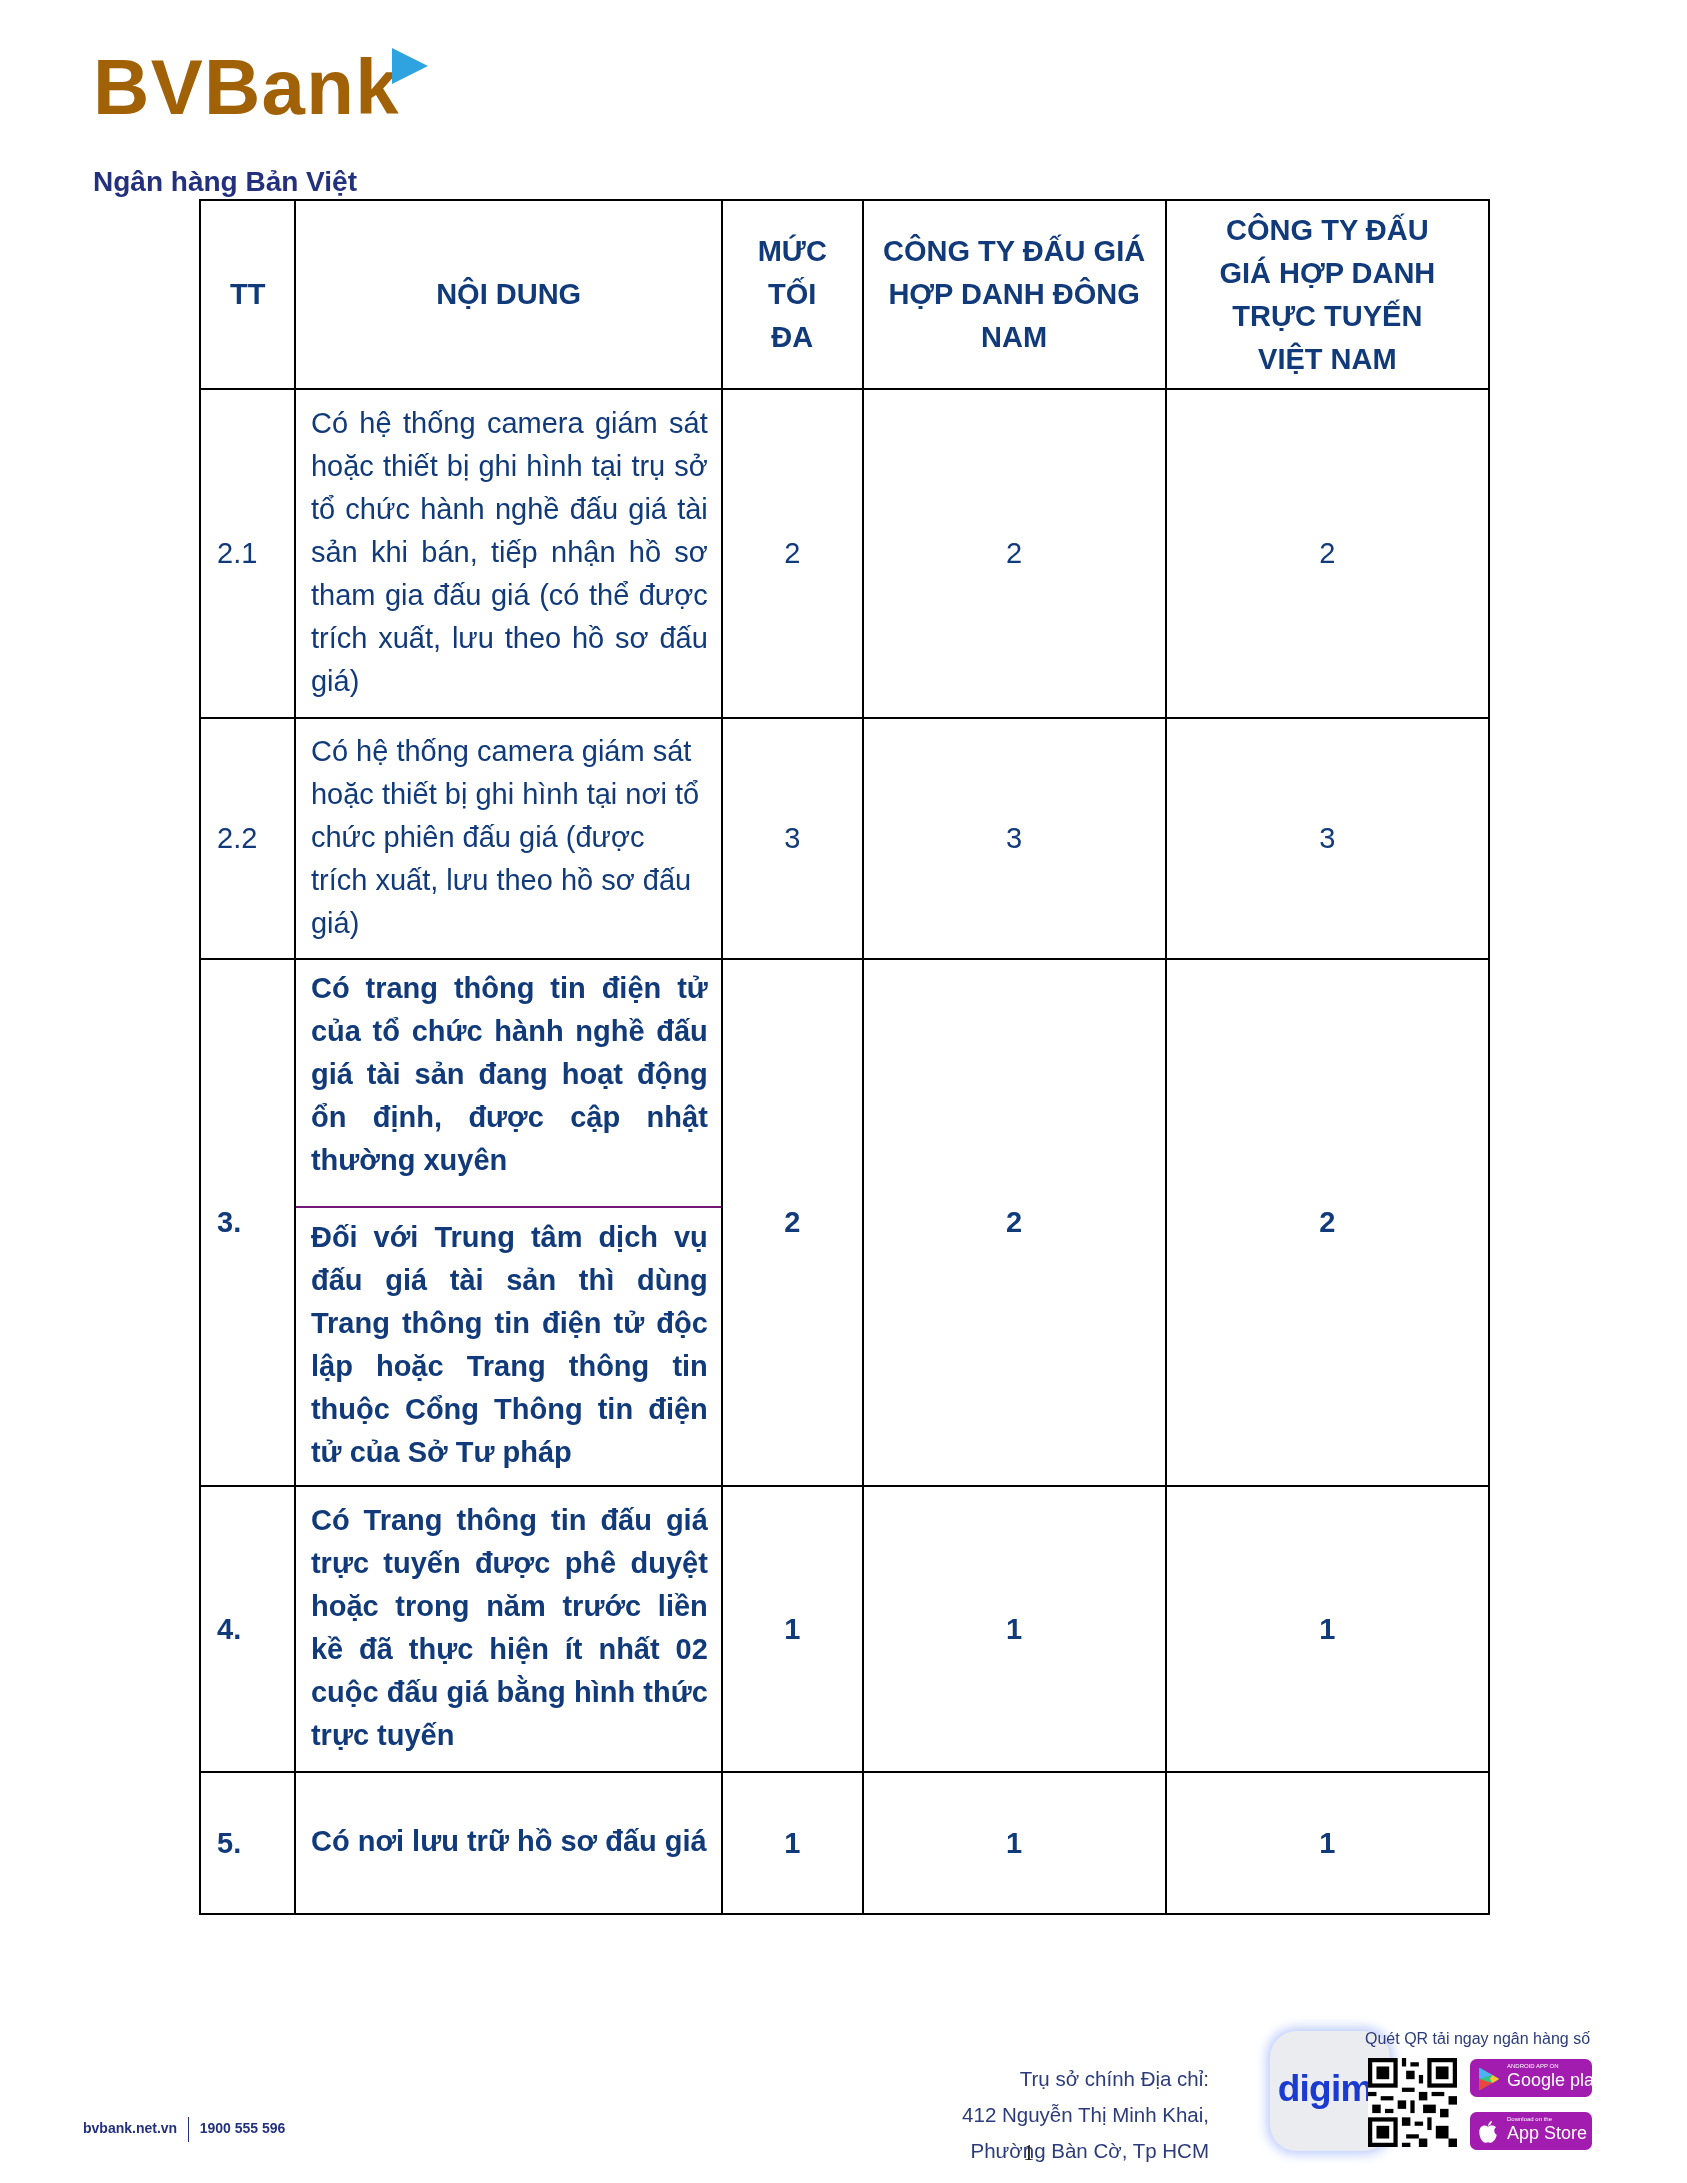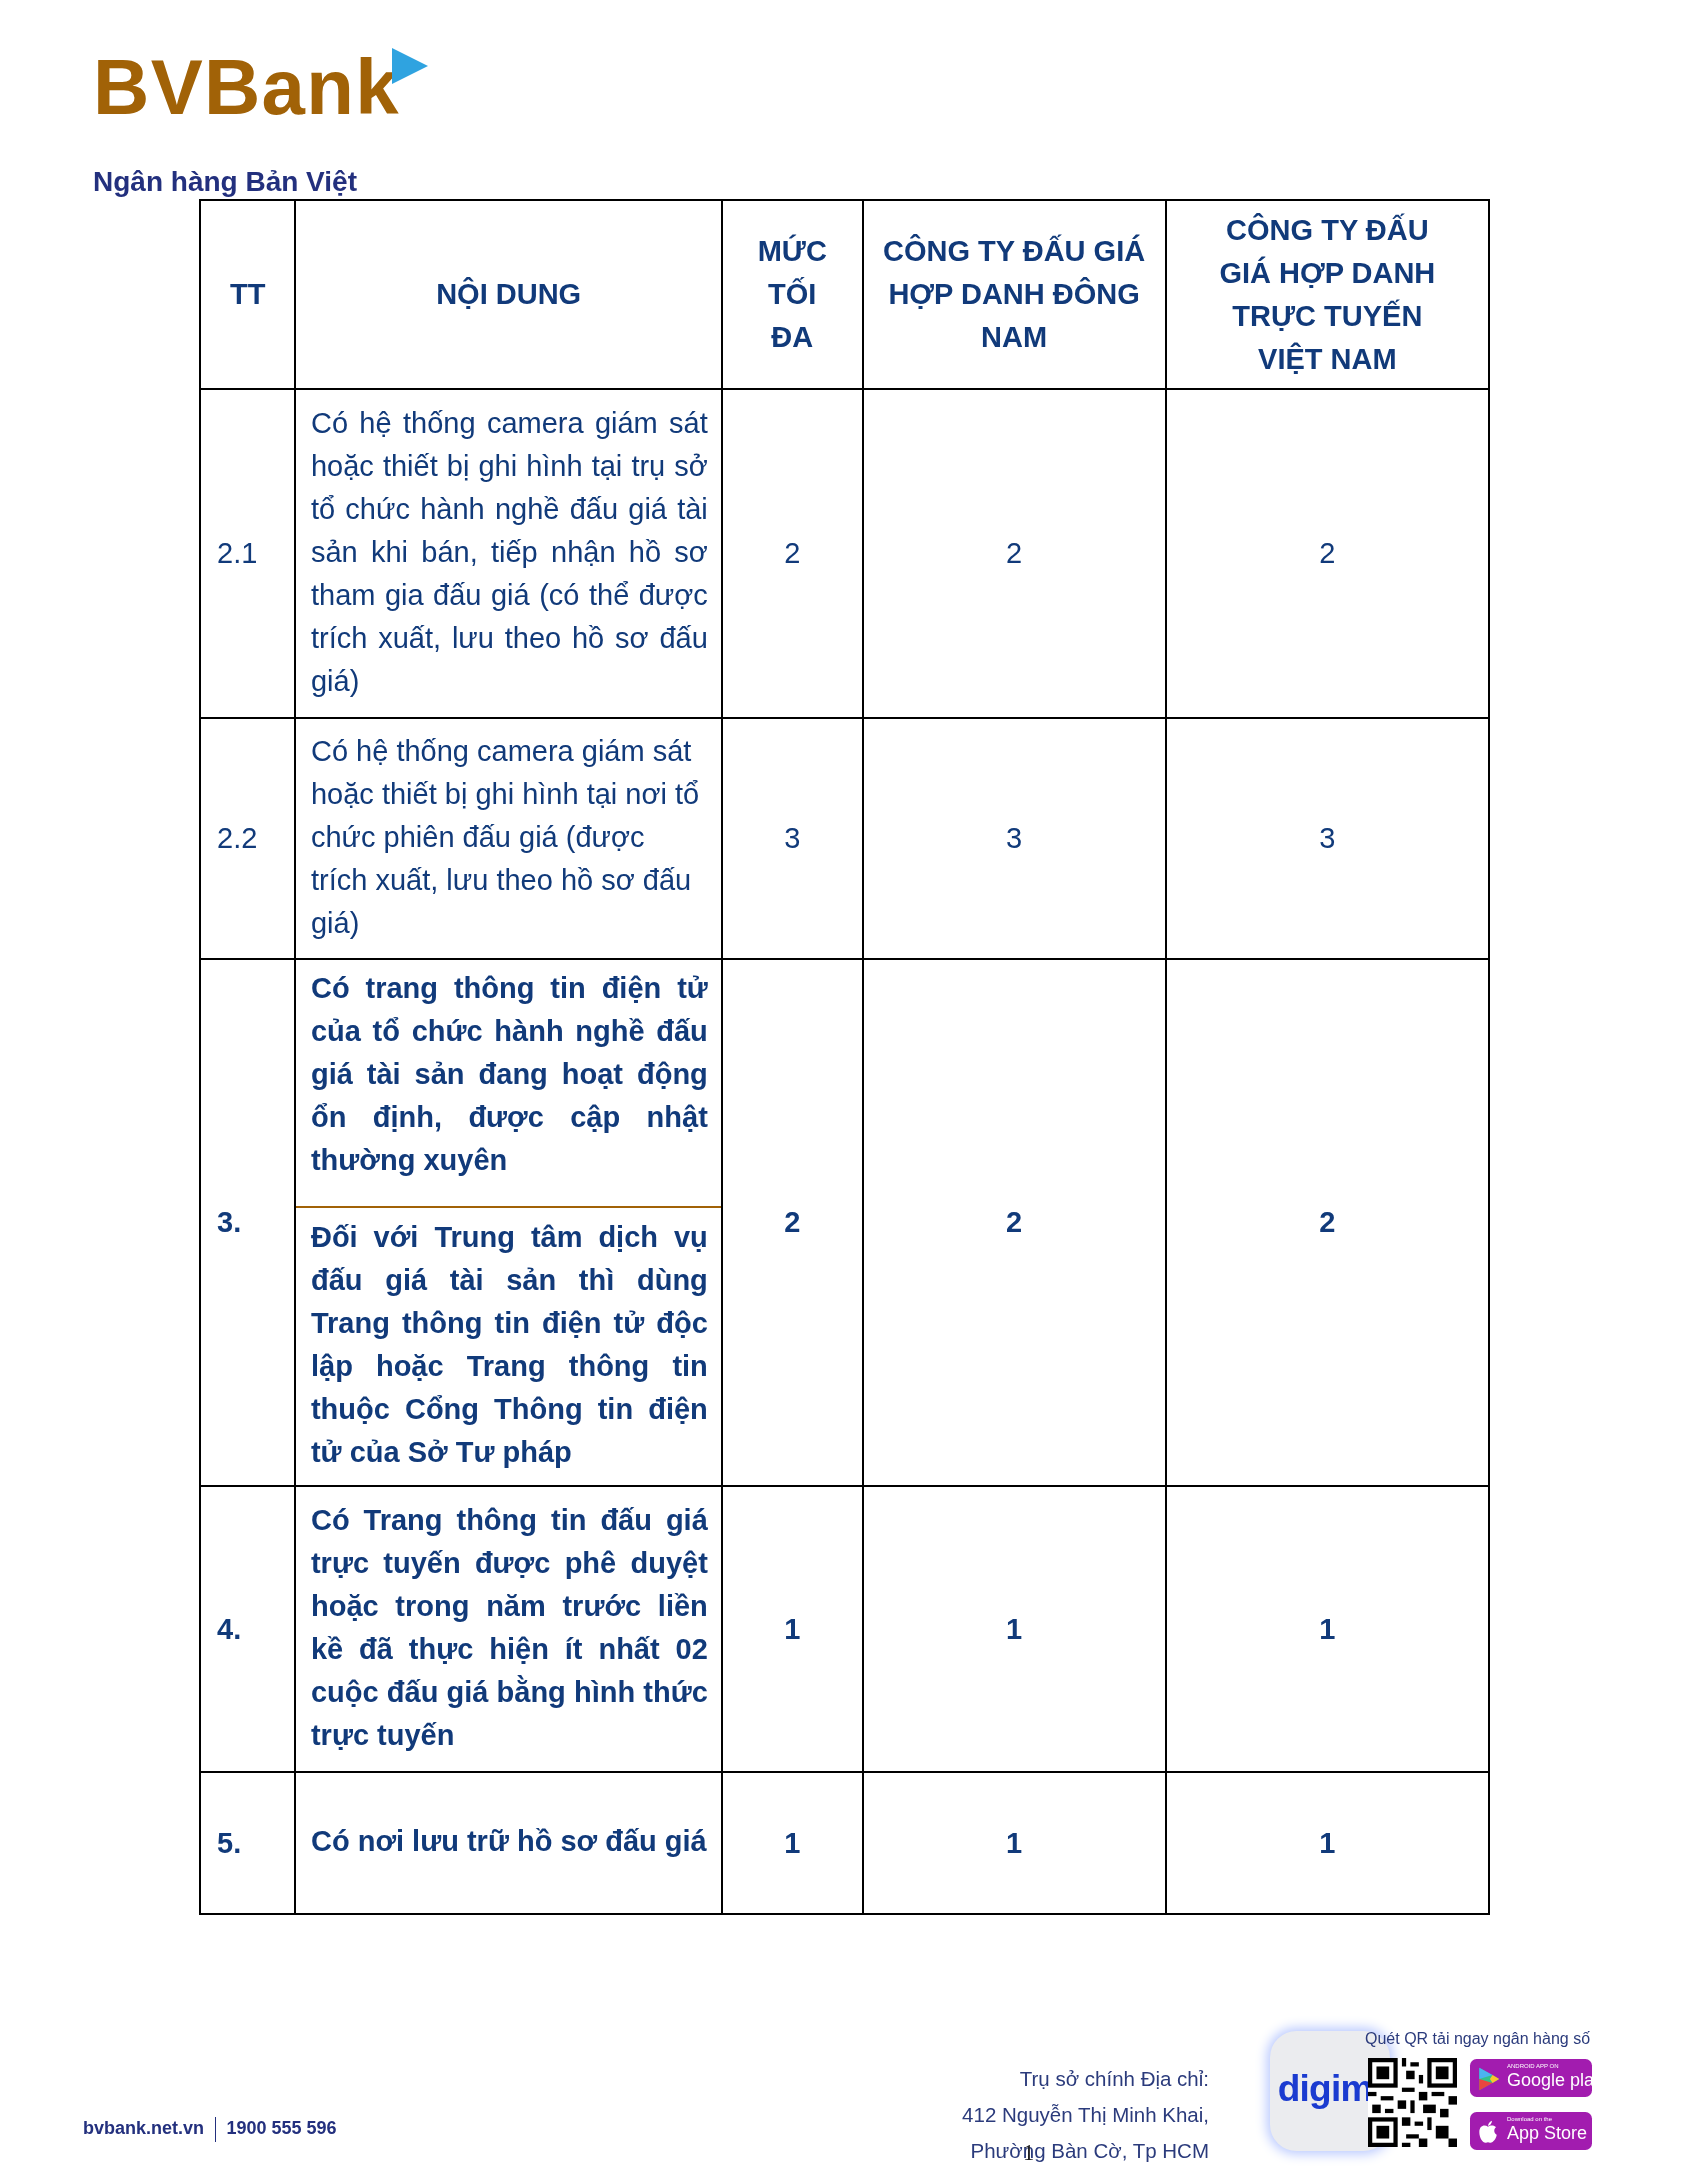--- a/index.html
+++ b/index.html
@@ -27,24 +27,24 @@
   .c-max  { width:140px; }
   .c-a    { width:302px; }
   .c-b    { width:322px; }
   .tt { padding-left:16px !important; text-align:left;margin-left:19px; }
   .num { text-align:center; }
   .nd { padding:2.6px 13.2px 5.3px 14.6px !important; text-align:justify; }
   .nd.left { text-align:left; }
   .bold { font-weight:bold; }
   .nd-split { padding:0 !important; }
   .nd-split .part { padding:1.3px 13.2px 5.3px 14.6px; text-align:justify; font-weight:bold; }
-  .nd-split .part + .part { border-top:2px solid #a16207; padding-top:8px; }
+  .nd-split .part + .part { border-top:2px solid #701a75; padding-top:8px; }
 
   
-  .footer-left { position:absolute; left:83px; top:2117px; font-size:18px; font-weight:bold;
+  .footer-left { position:absolute; left:83px; top:2117px; font-size:14px; font-weight:bold;
                  color:#23307e; white-space:nowrap; }
   .footer-left .sep { display:inline-block; width:1.3px; height:25px; background:#23307e;
                       vertical-align:middle; margin:0 10.6px; }
   .addr { position:absolute; right:478px; top:2061px; text-align:right; font-size:20.5px;
           line-height:36px; color:#2b3b7c; white-space:nowrap; }
   .digimi { position:absolute; left:1229px; top:2031px; width:120px; height:120px;
             background:#ebecef; border-radius:26.5px; box-shadow:0 0 12px 2.6px #b8c8ff;margin-left:41px; }
   .digimi span { position:absolute; left:0; right:0; top:37px; text-align:center;
                  font-size:37px; font-weight:bold; color:#1b3bd0; letter-spacing:-0.7px; }
   .qr-label { position:absolute; left:1365px; top:2030px; font-size:16px; color:#2b3b7c;

